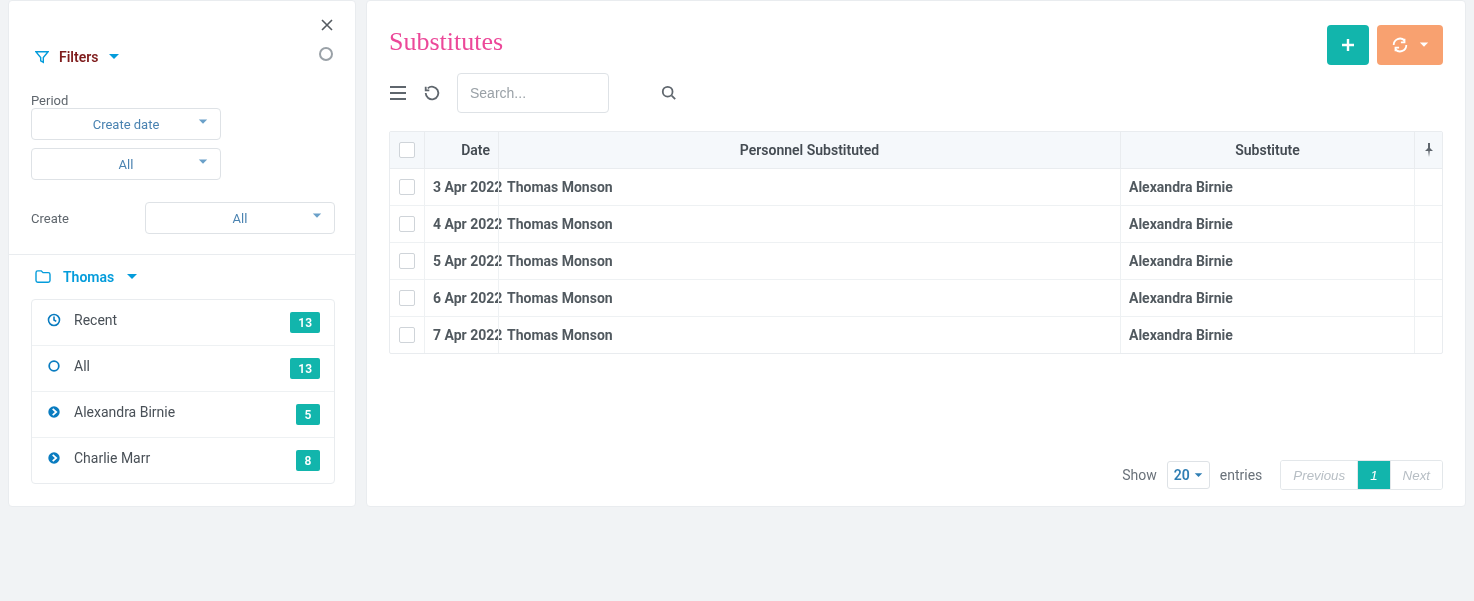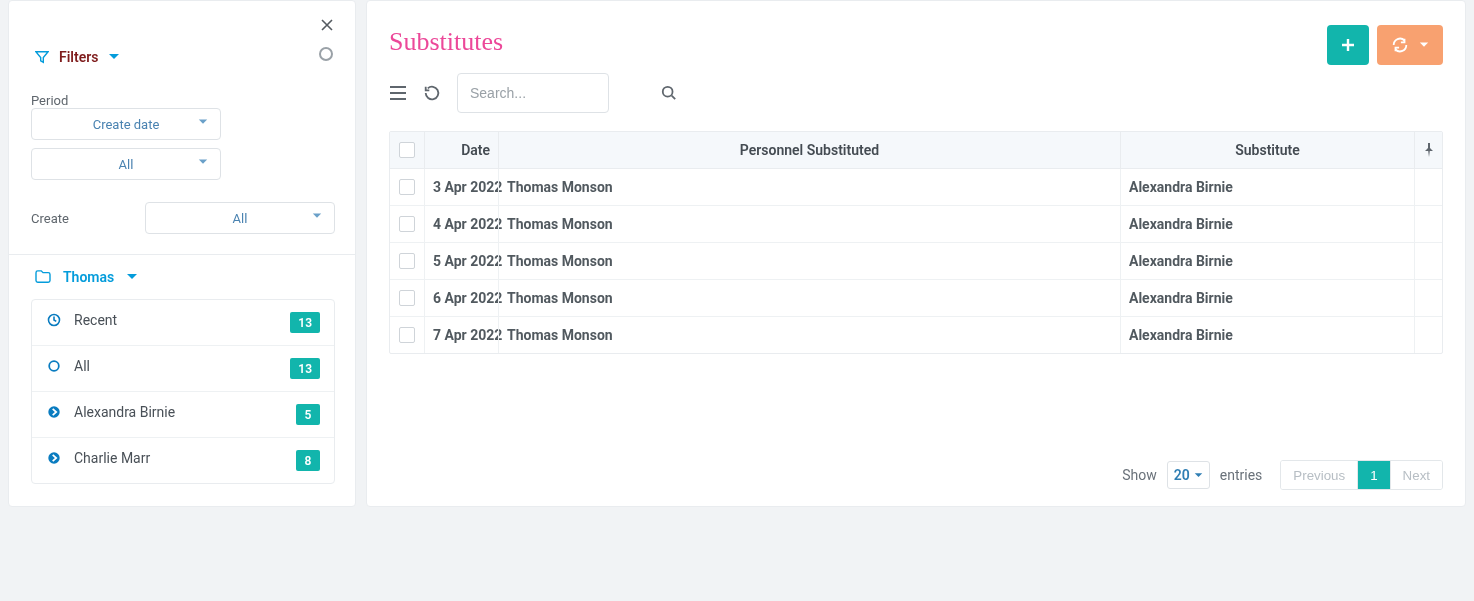--- a/index.html
+++ b/index.html
@@ -190,21 +190,21 @@
     height: 28px; padding: 0 6px; border: 1px solid #dee2e6; border-radius: 3px;
     display: inline-flex; align-items: center; gap: 4px; color: #2f7eb3; font-weight: 600;
     cursor: pointer; min-width: 42px; justify-content: center;
   }
   .pager .nav {
     display: inline-flex; border-radius: 3px; overflow: hidden; margin-left: 8px;
     border: 1px solid #e3e7ea;
   }
   .pager .nav button {
     height: 28px; border: none; background: #fff; padding: 0 12px;
-    color: #b7bec4; cursor: pointer; border-left: 1px solid #e3e7ea;
+    color: #b7bec4; cursor: pointer; border-left: 1px solid #e3e7ea; font-style: italic;
   }
   .pager .nav button:first-child { border-left: none; }
   .pager .nav button.active { background: #12b5ac; color: #fff; }
 
   
   svg { display: block; }
 </style>
 </head>
 <body>
 

